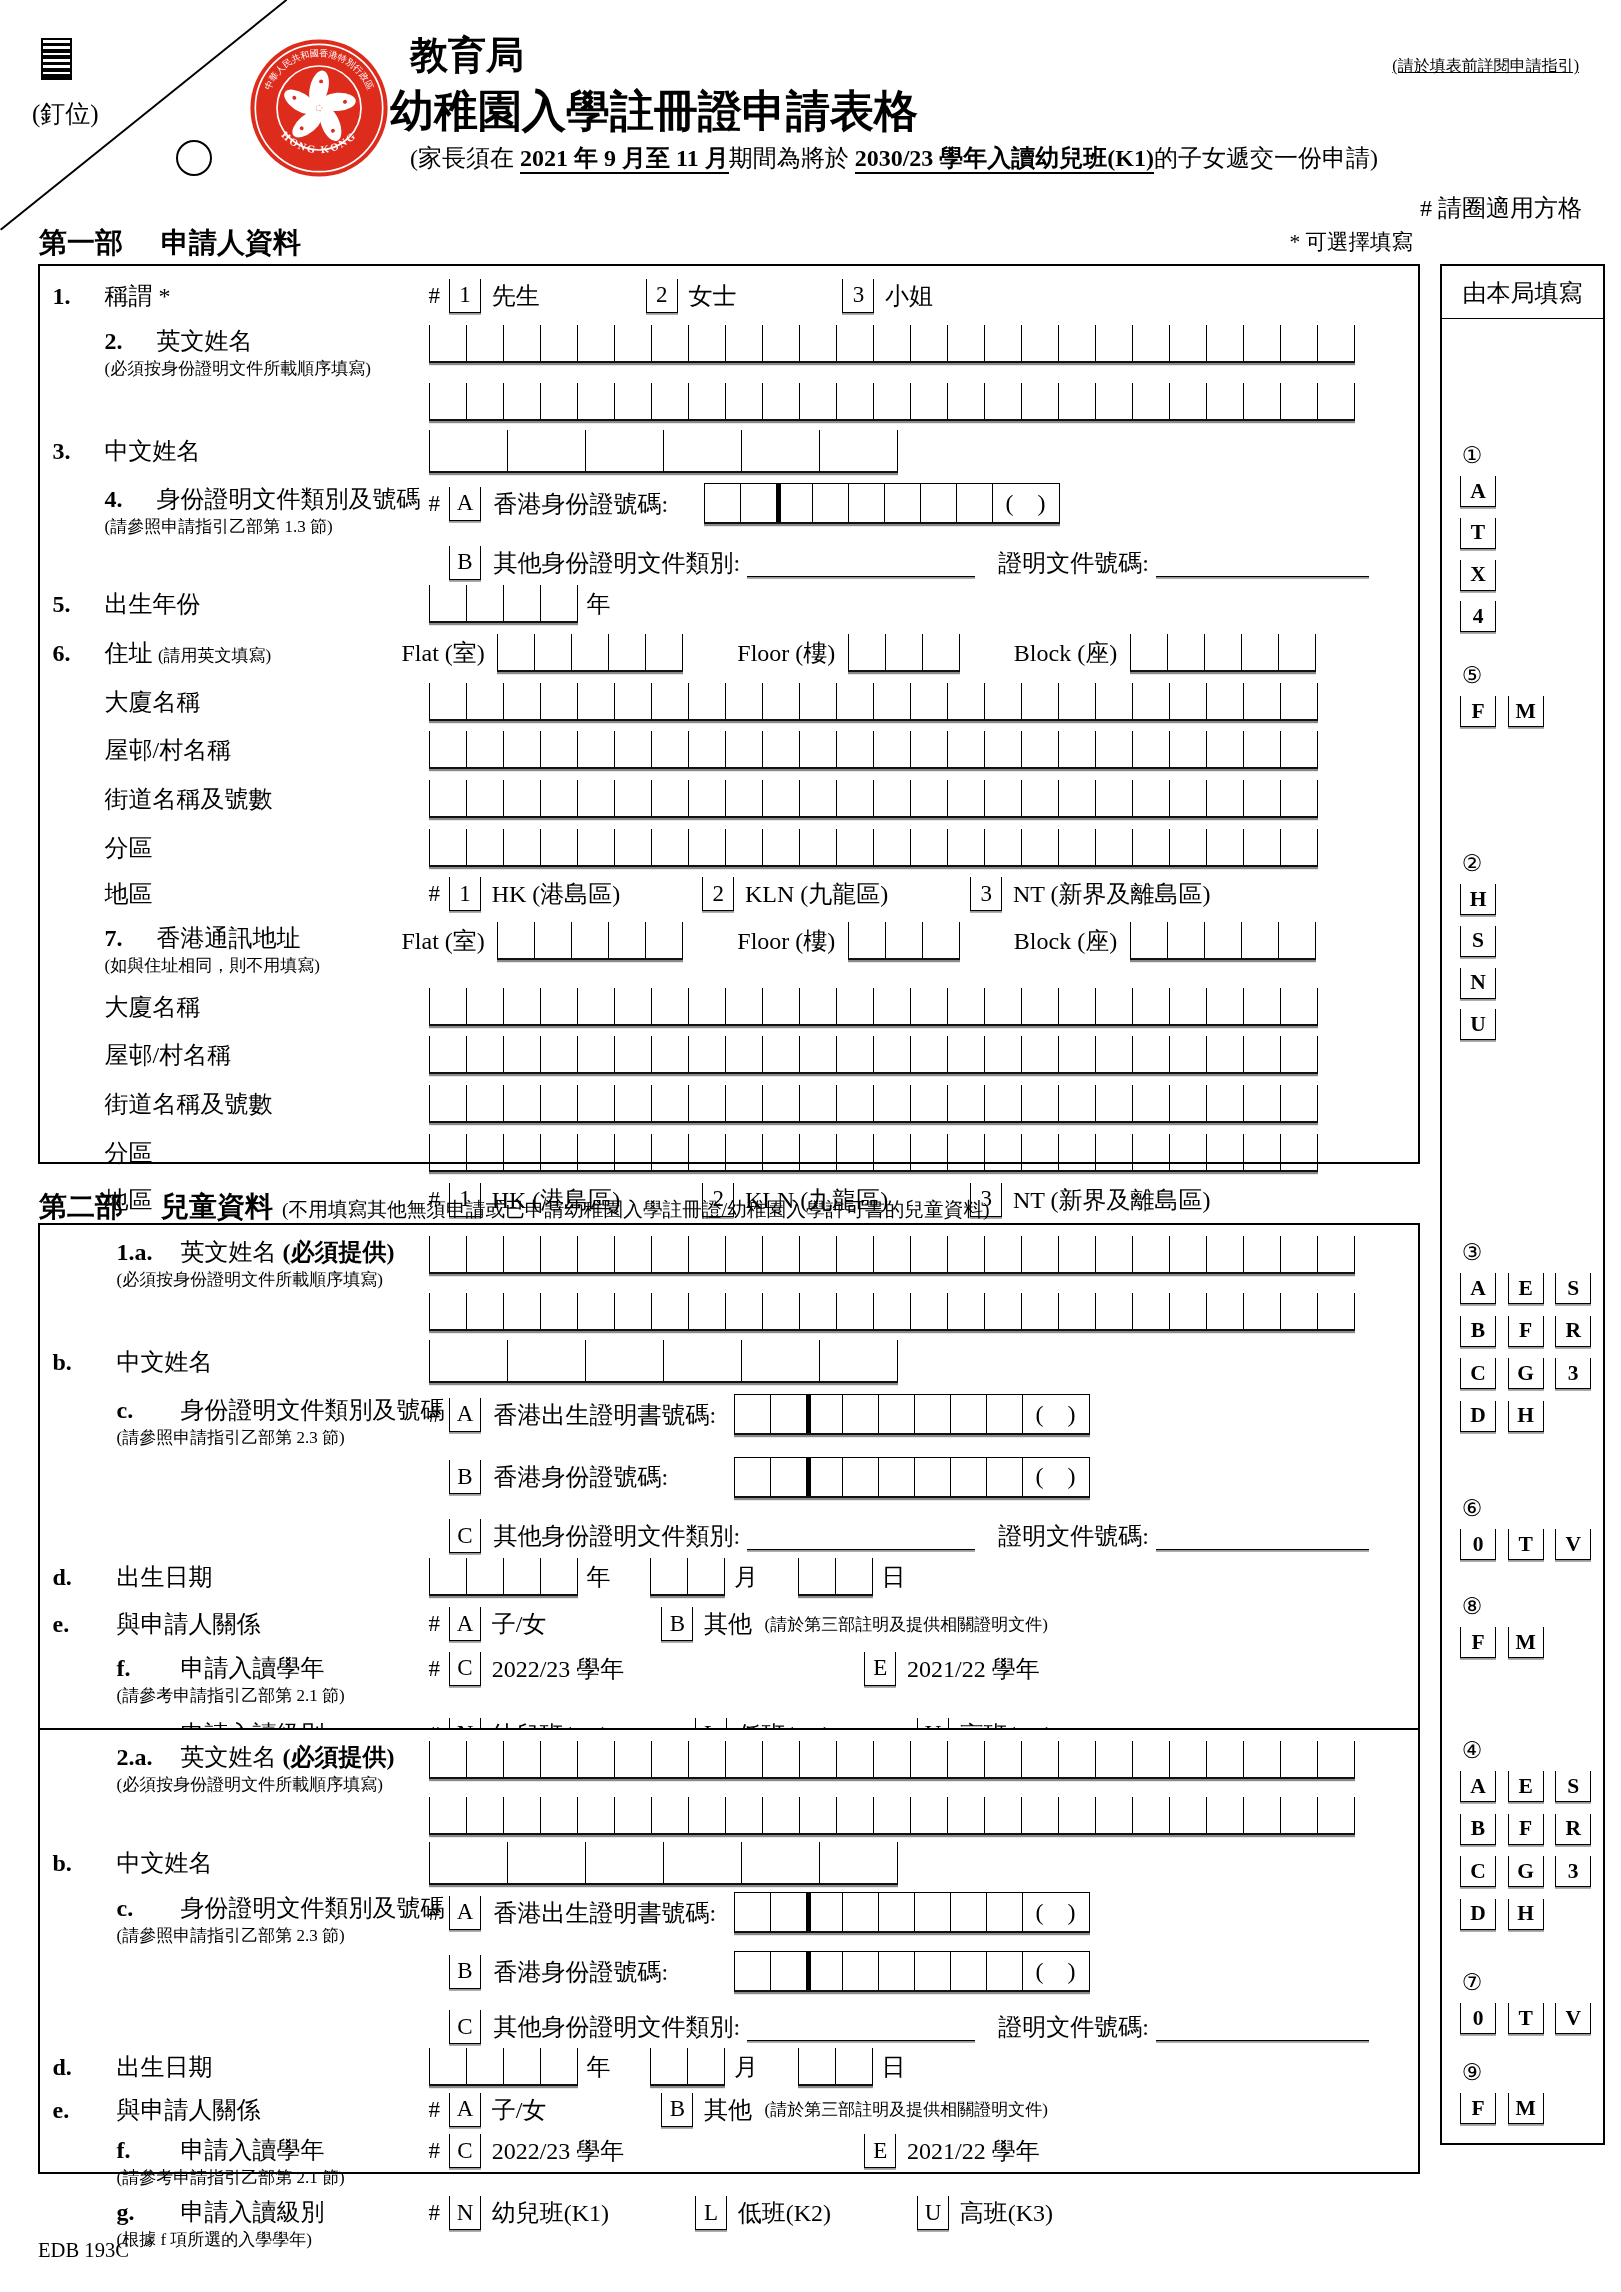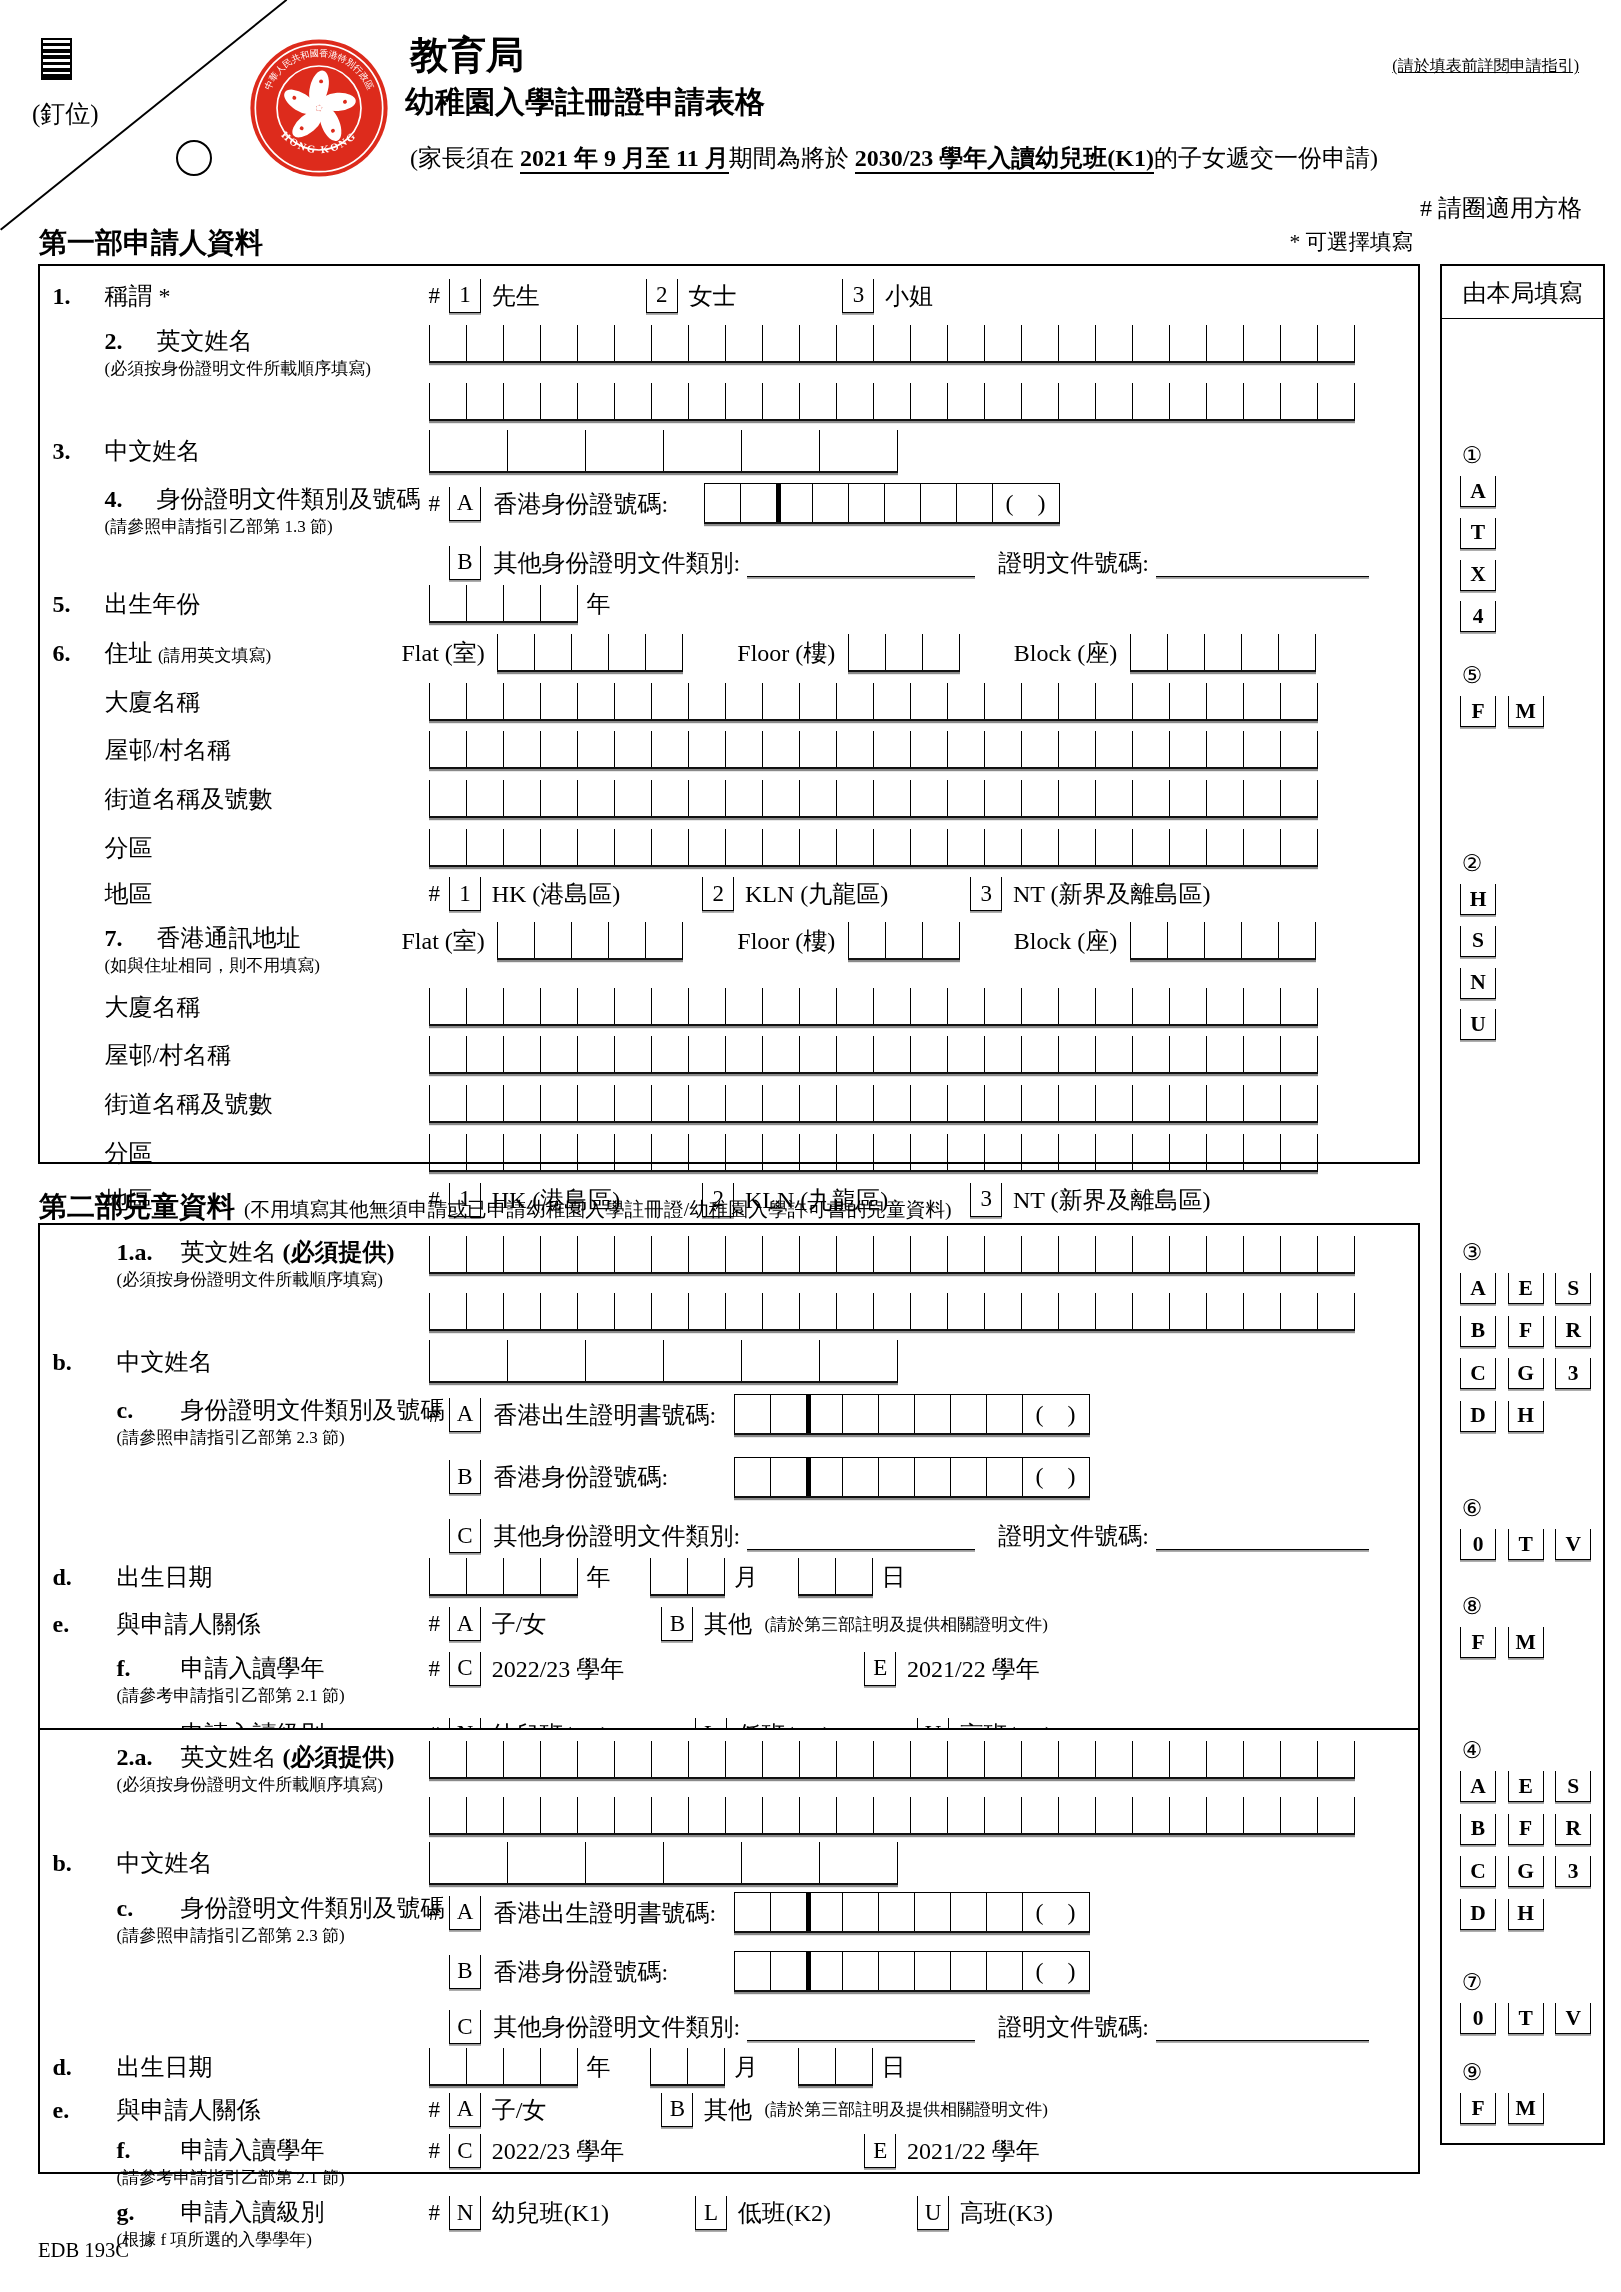--- a/index.html
+++ b/index.html
@@ -8,29 +8,29 @@
   
   .diag{position:absolute;left:0;top:229px;width:367px;height:1.8px;background:#000;
         transform-origin:0 0;transform:rotate(-38.8deg);}
   .staple{position:absolute;left:41px;top:38px;width:27px;height:38px;border:2.7px solid #000;
           background:repeating-linear-gradient(#fff 0 2.7px,#000 2.7px 6.3px);}
   .staple-label{position:absolute;left:32px;top:97px;font-size:25px;}
   .punch-circle{position:absolute;left:176px;top:140px;width:32px;height:32px;border:2.7px solid #000;border-radius:50%;}
   
   .emblem{position:absolute;left:249px;top:38px;width:140px;height:140px;}
   .h-bureau{position:absolute;left:410px;top:30px;font-size:38px;font-weight:bold;}
-  .h-title{position:absolute;left:405px;top:82px;font-size:30px;font-weight:bold;}
+  .h-title{position:absolute;left:390px;top:82px;font-size:44px;font-weight:bold;}
   .h-sub{position:absolute;left:410px;top:142px;font-size:24px;white-space:nowrap;}
   .h-sub .u{font-weight:bold;border-bottom:2.7px solid #000;padding-bottom:0.9px;}
   .tr-note{position:absolute;right:42px;top:56px;font-size:16px;text-decoration:underline;}
   .tr-circle{position:absolute;right:39px;top:192px;font-size:24px;}
   
   .sec-head{position:absolute;left:39px;display:flex;align-items:baseline;white-space:nowrap;text-align:right;}
   .sec-no{font-size:28px;font-weight:bold;}
-  .sec-title{font-size:28px;font-weight:bold;}
+  .sec-title{font-size:28px;font-weight:bold;margin-left:38px;}
   .sec-note{font-size:19.7px;margin-left:9px;}
   .opt-note{position:absolute;right:208px;top:227px;font-size:21.5px;}
   
   .formbox{position:absolute;left:38px;width:1382px;border:2.2px solid #000;box-sizing:border-box;
            padding:12.5px 0 0 12.5px;background:#fff;}
   
   .prow{display:flex;align-items:center;margin-bottom:10.7px;}
   .prow.top{align-items:flex-start;}
   .lblcol{width:376px;flex:none;display:flex;align-items:baseline;}
   .lblcol.stack{flex-direction:column;}

